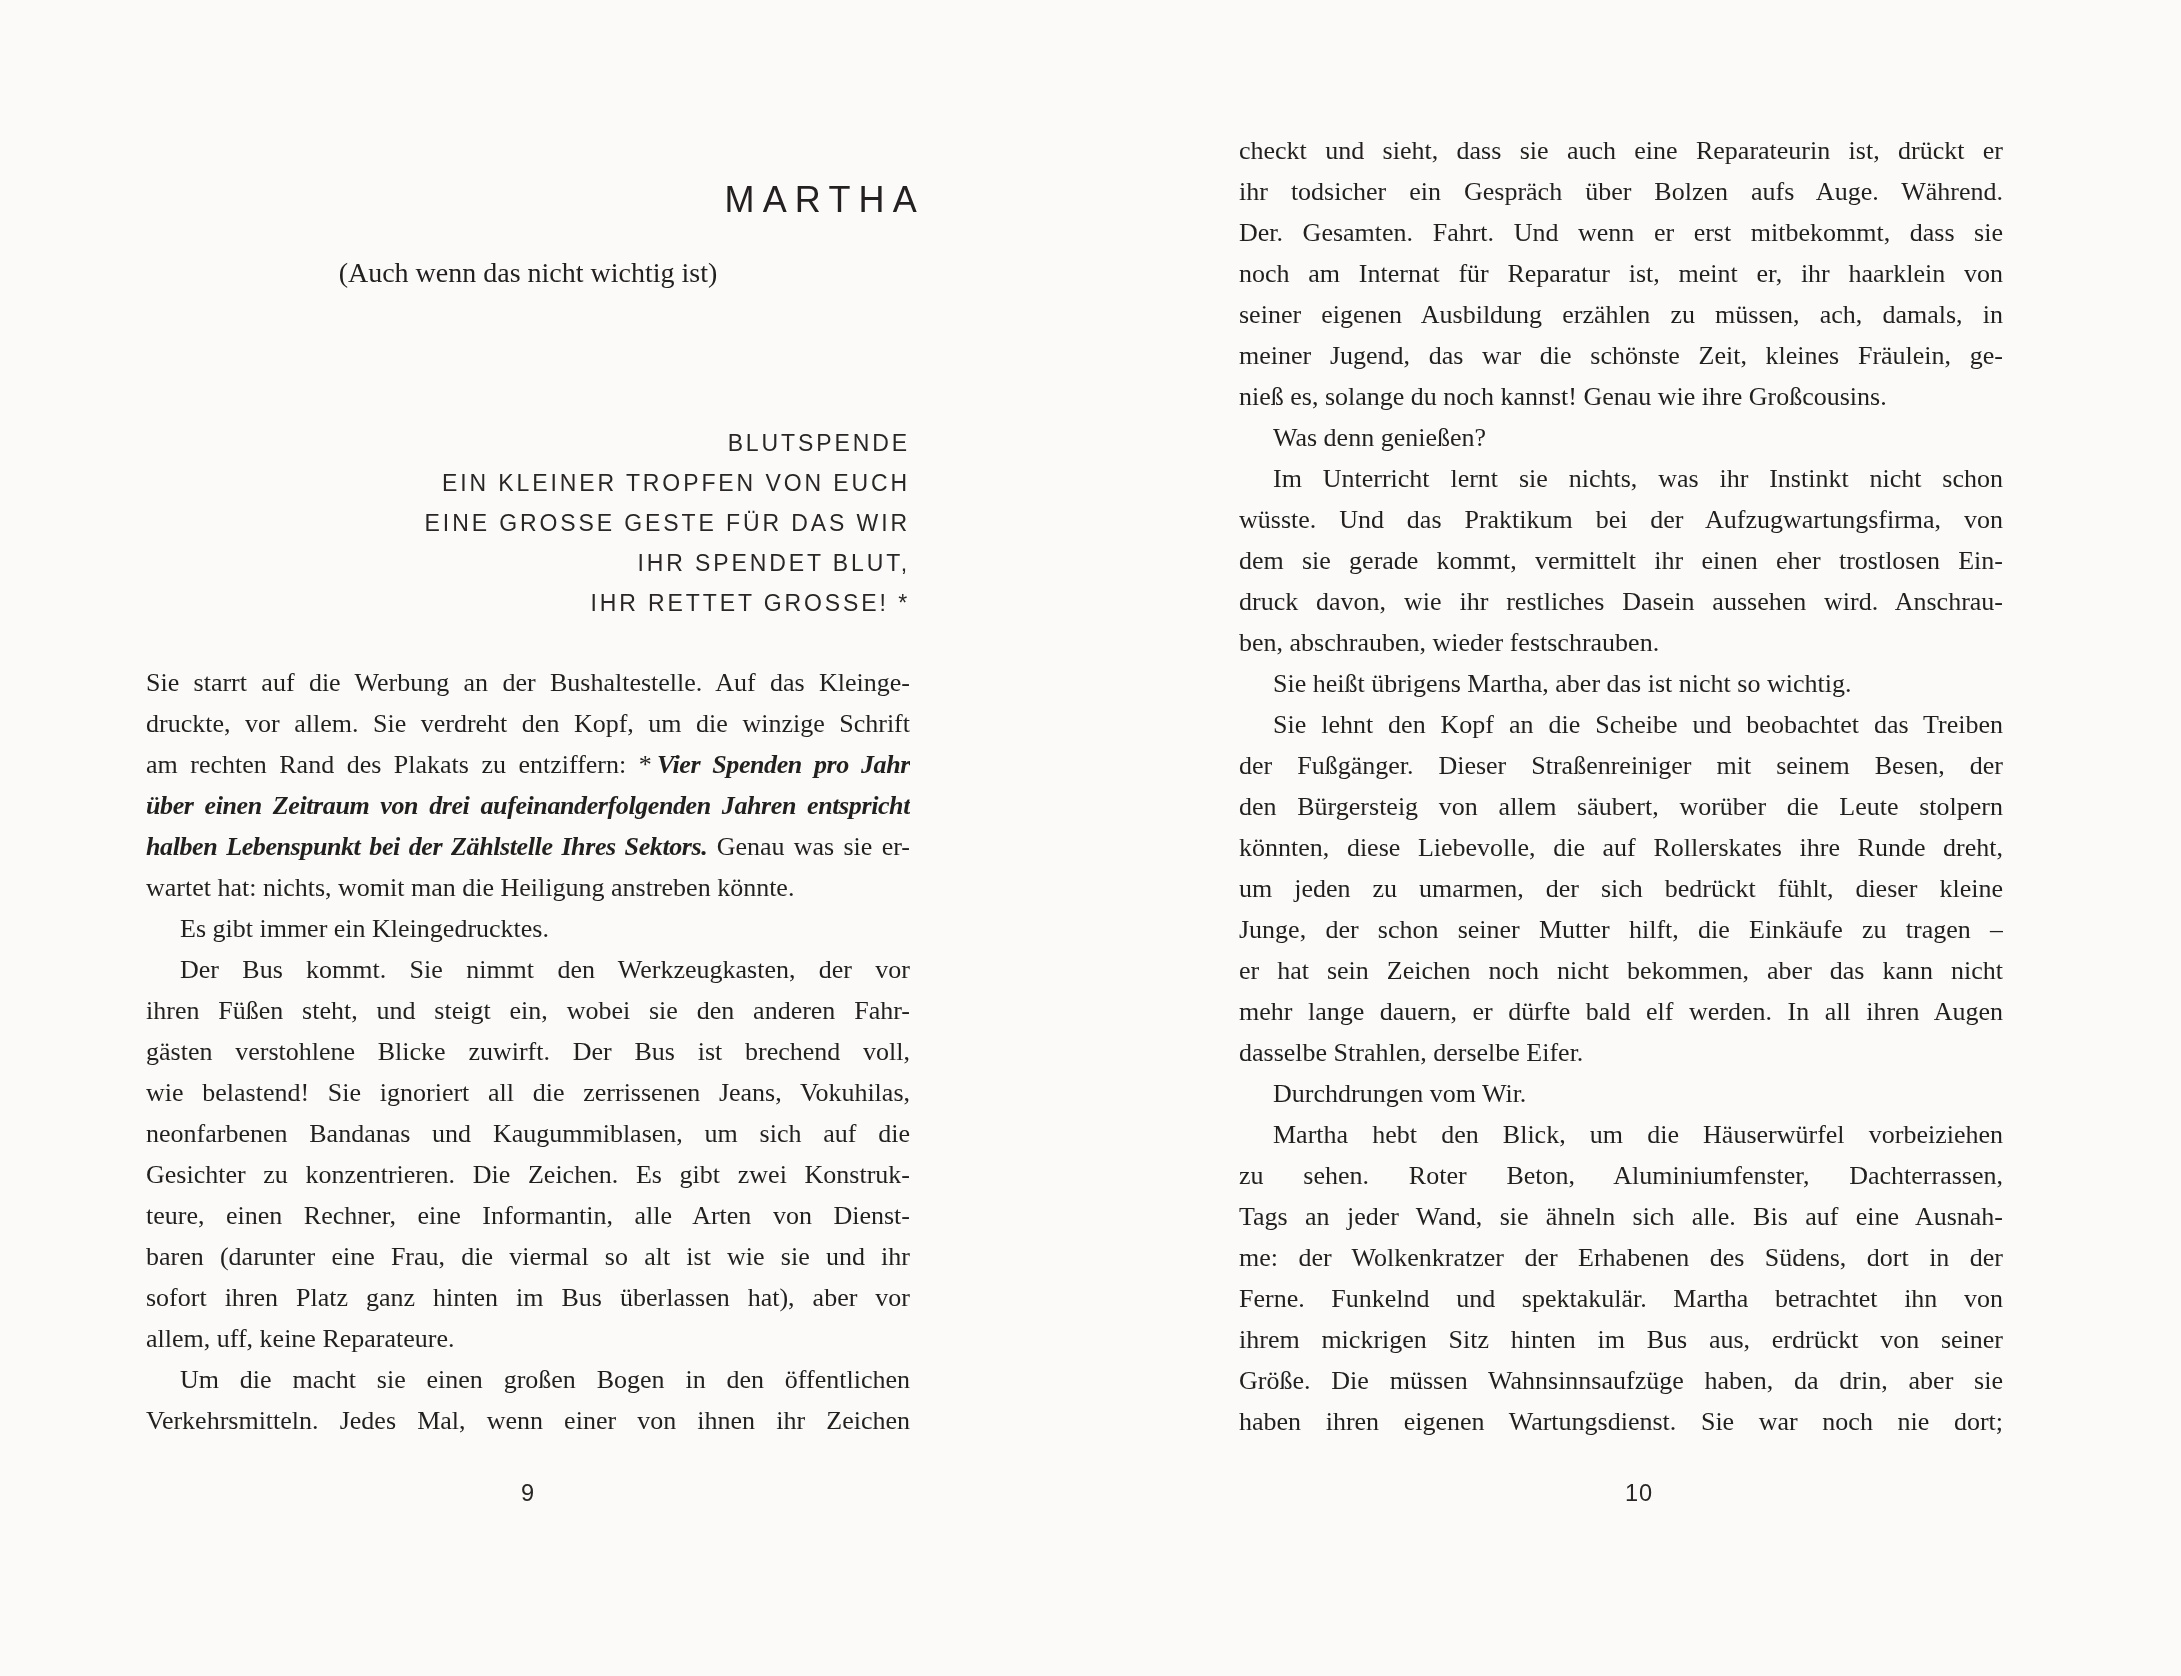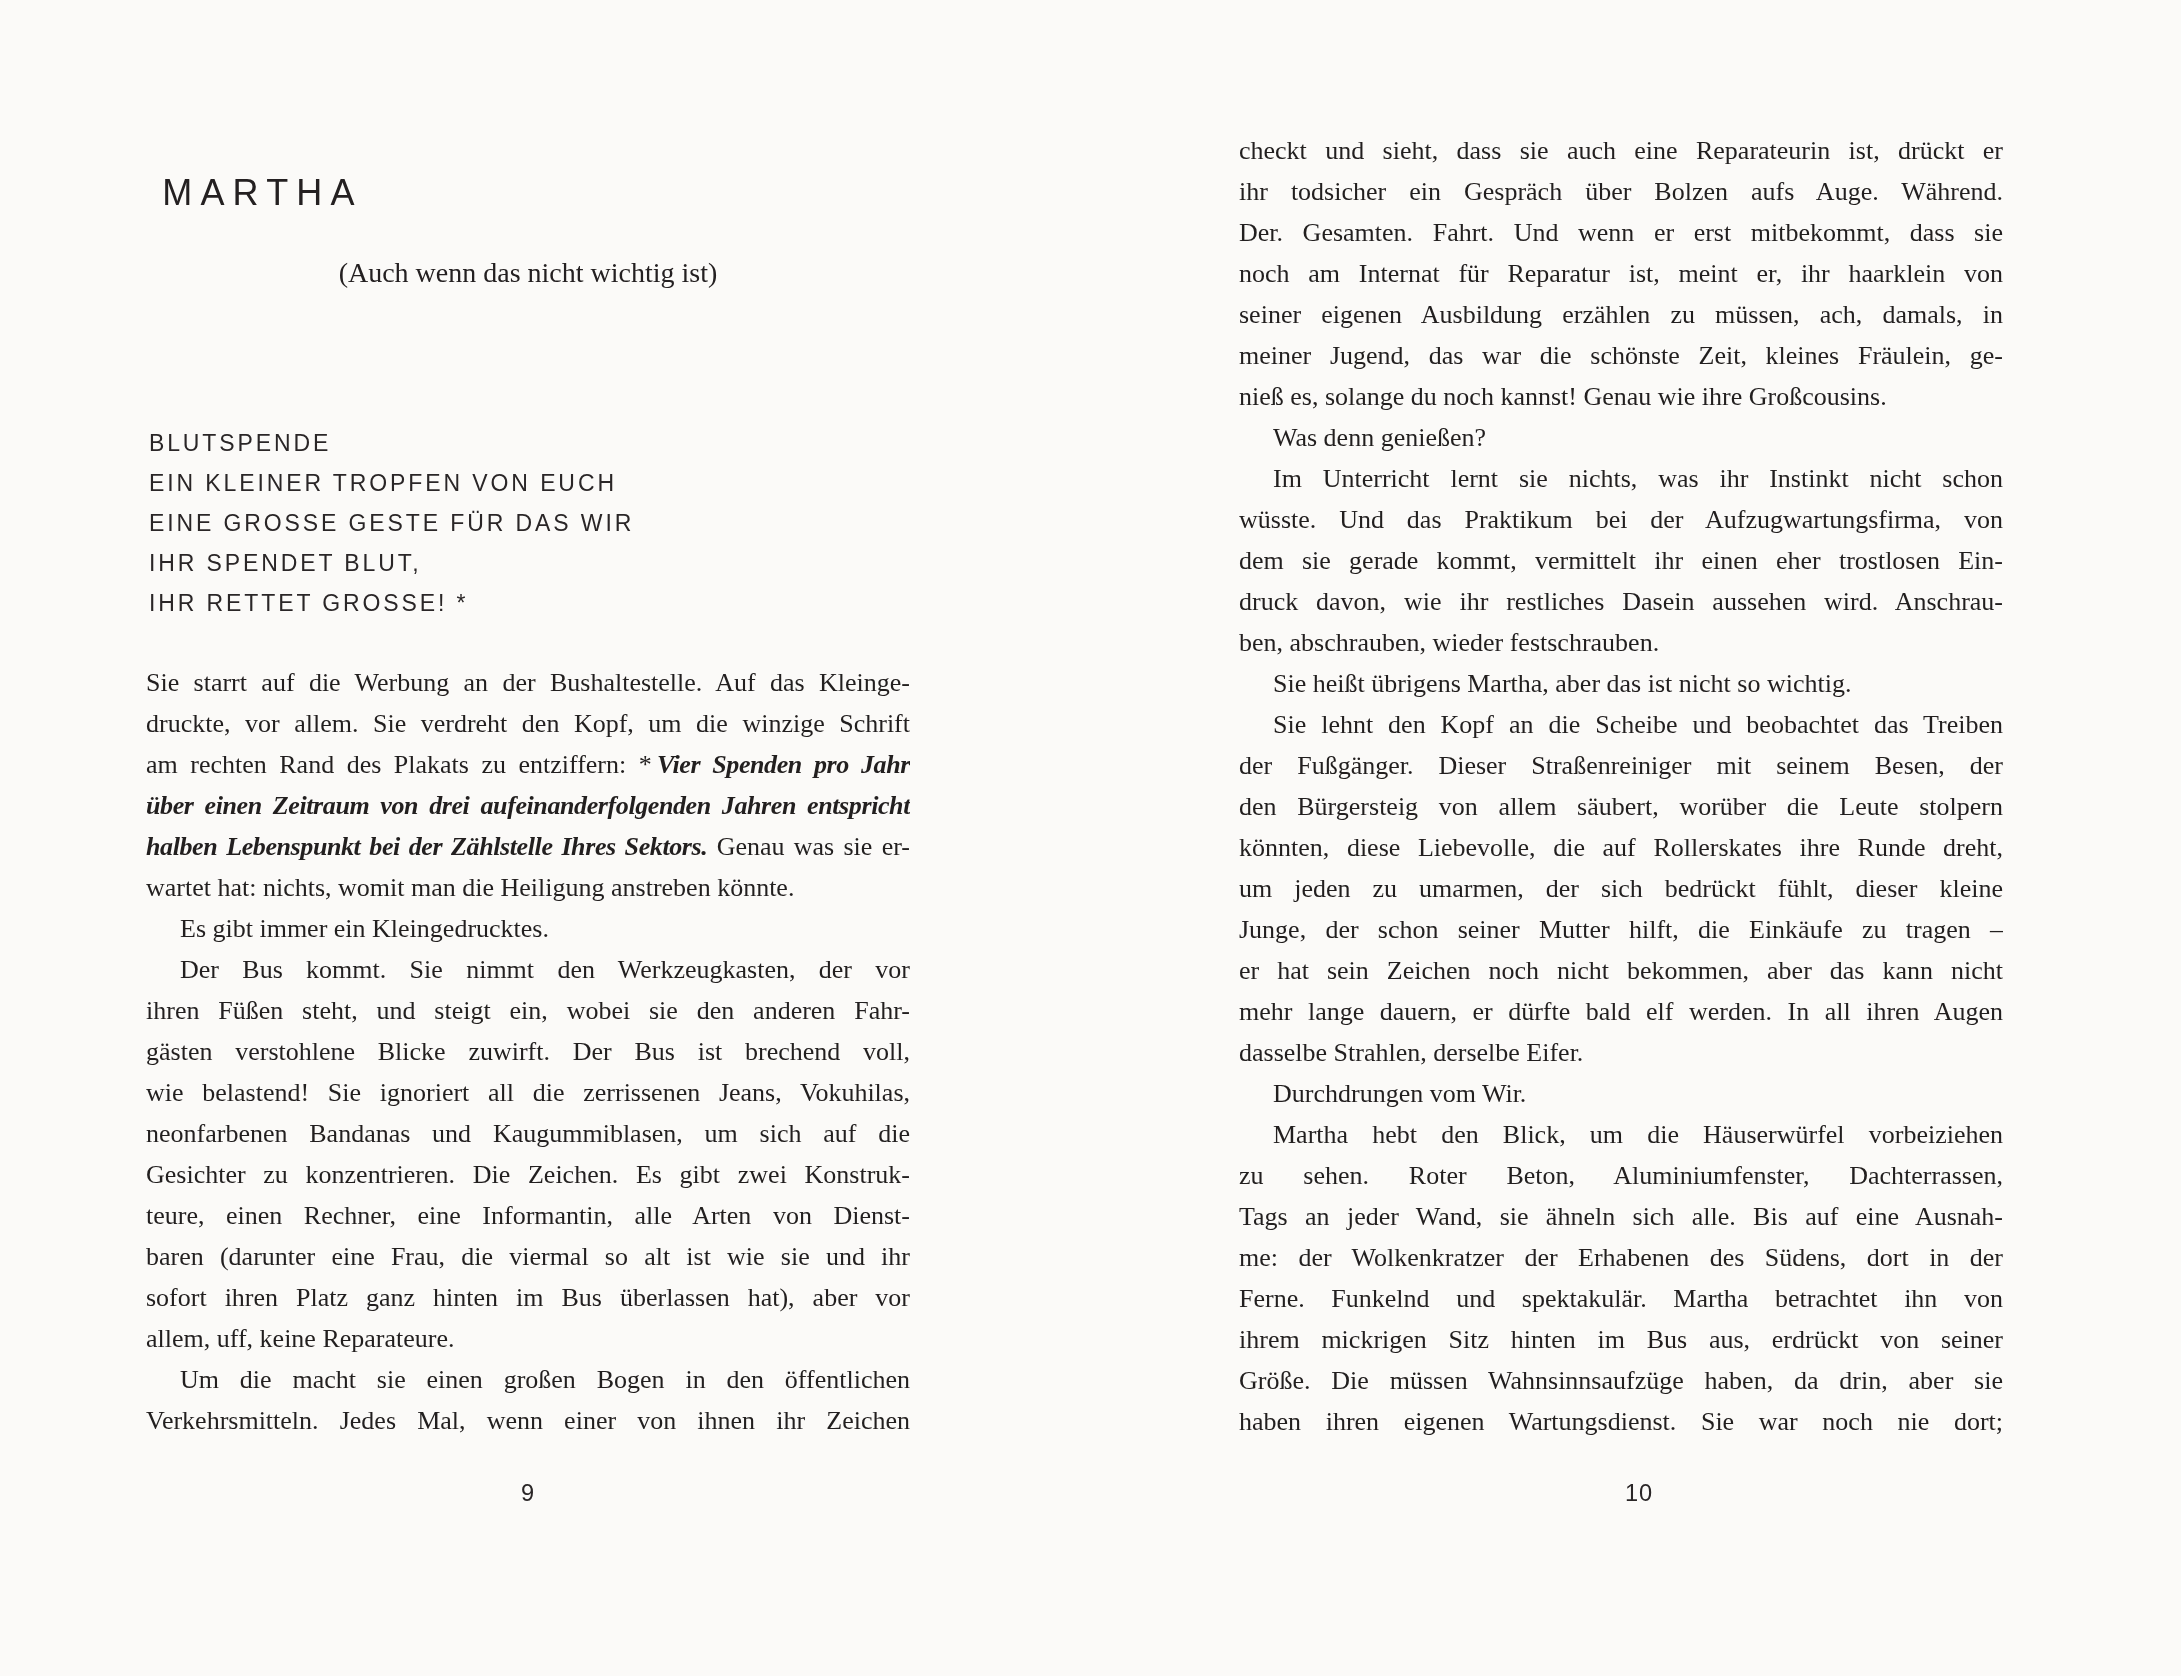--- a/index.html
+++ b/index.html
@@ -9,32 +9,32 @@
     font-family: "Liberation Serif", serif;
     color: #221f1f;
   }
   .spread { position: relative; width: 2182px; height: 1676px; overflow: hidden; }
   .page { position: absolute; top: 0; height: 1188px; width: 764px; }
   .page-left  { left: 146px; }
   .page-right { left: 1239px; }
 
   .chapter-title {
     position: absolute; top: 164px; left: 0; width: 100%;
-    margin: 8px; text-align: left;
+    margin: 15px; text-align: right;
     font-family: "Liberation Sans", sans-serif;
     font-weight: 400; font-size: 36px; letter-spacing: 8.2px; text-indent: 8.2px;
     color: #242021;
   }
   .chapter-subtitle {
     position: absolute; top: 257px; left: 0; width: 100%;
     text-align: center; font-size: 28px; color: #242021;
   }
   .poster {
     position: absolute; top: 423px; left: 0; width: 100%;
-    text-align: left;
+    text-align: right;
     font-family: "Liberation Sans", sans-serif;
     font-size: 23px; letter-spacing: 2.9px; text-indent: 2.9px;
     color: #2a2627;
   }
   .poster-line { line-height: 40px; height: 40px; }
 
   .body-text { position: absolute; left: 0; width: 764px; }
   .page-left  .body-text { top: 662px; }
   .page-right .body-text { top: 130px; }
   .body-line {

